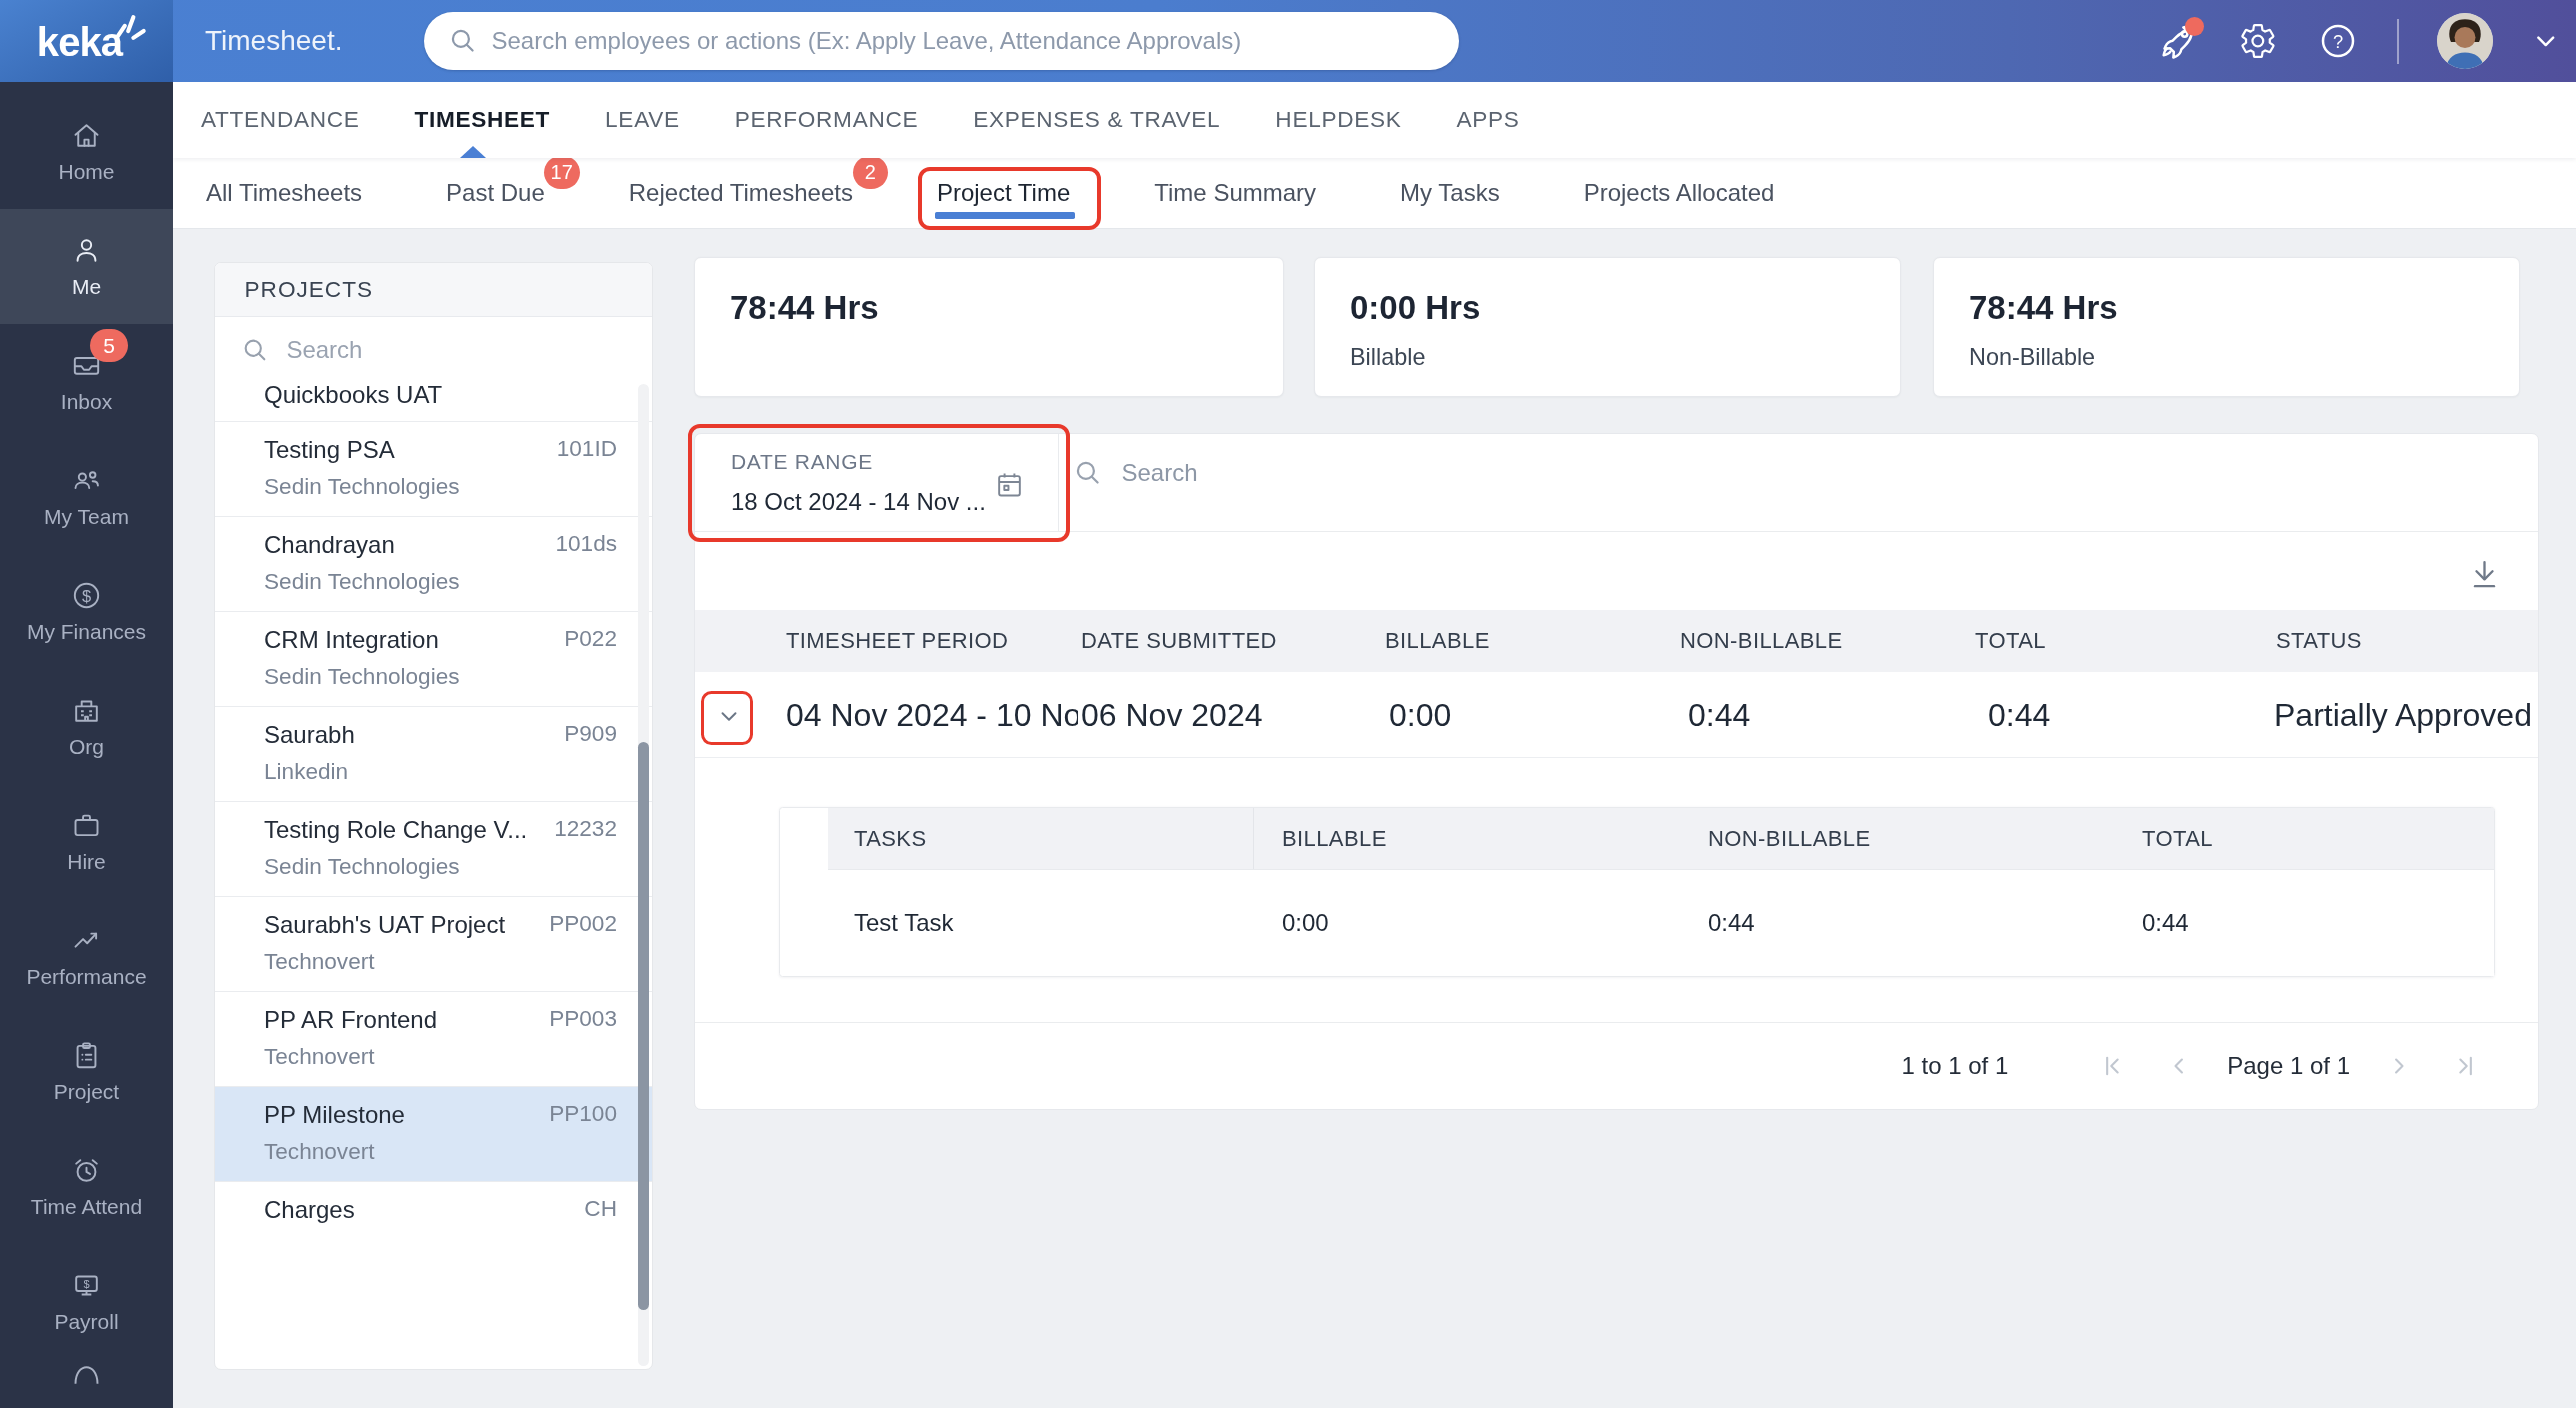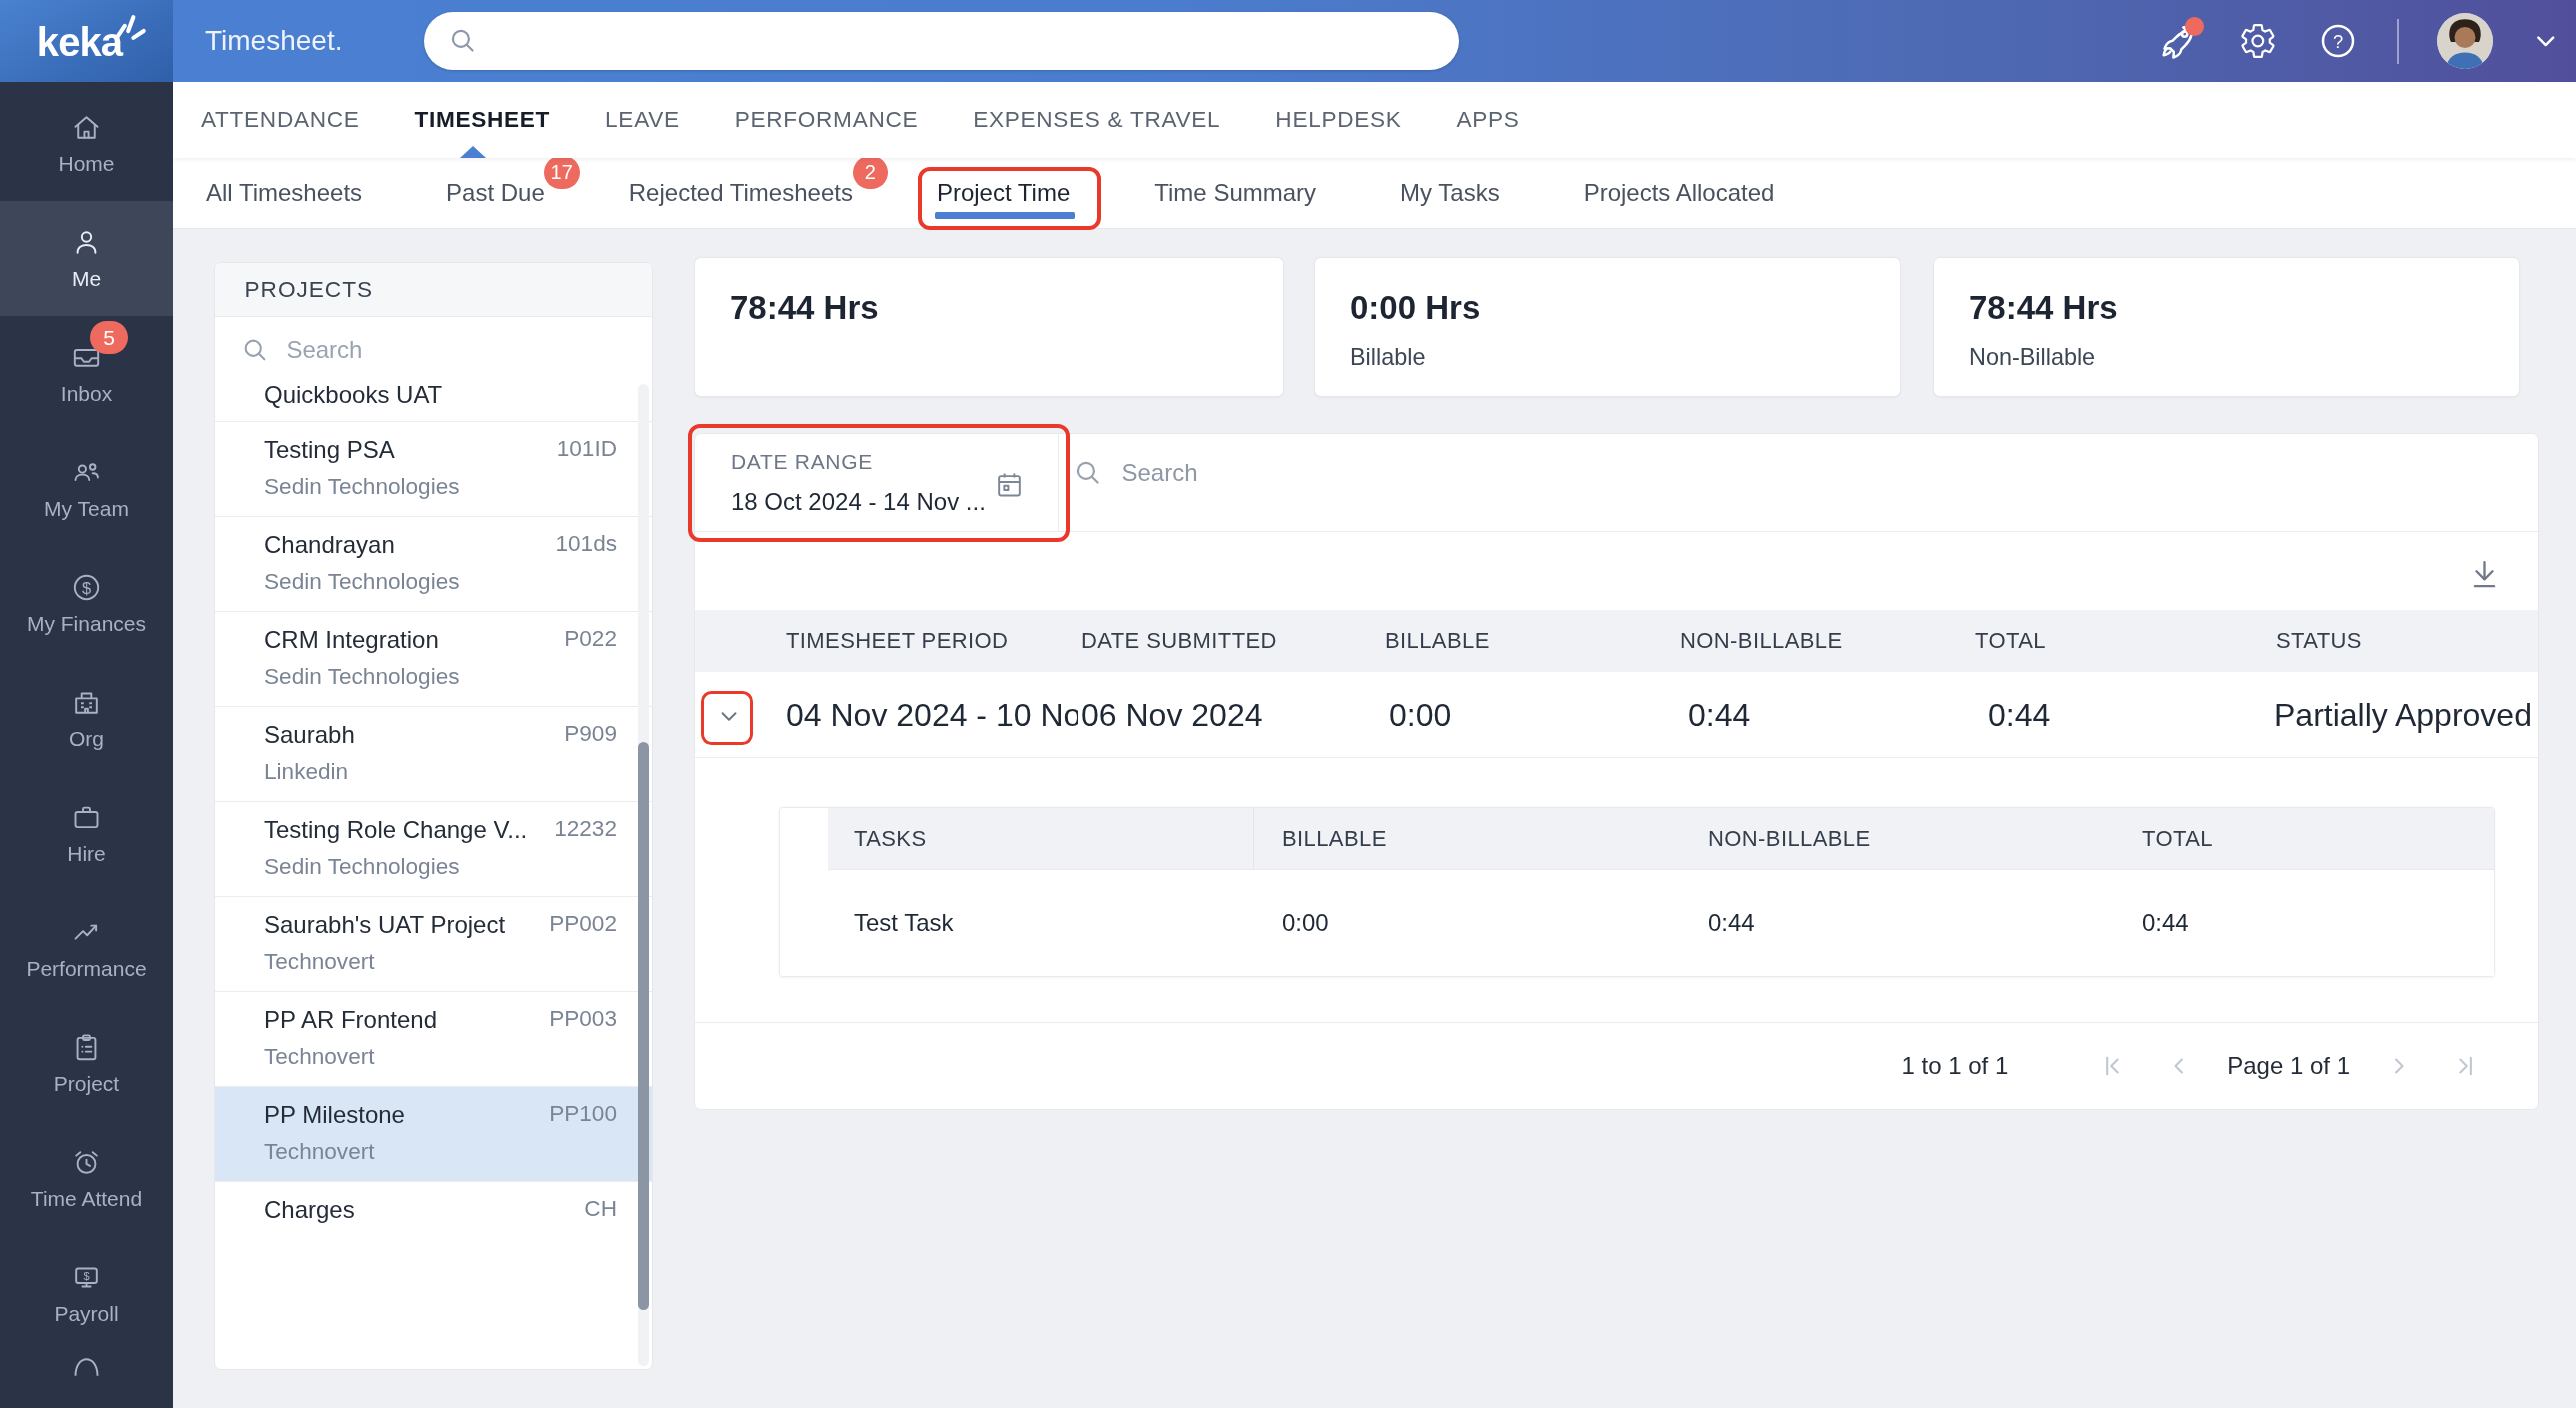--- a/index.html
+++ b/index.html
@@ -20,21 +20,21 @@
     border-radius:29.5px; display:flex; align-items:center; padding:0 24px; gap:14px; box-shadow:0 0.9px 2.6px rgba(20,40,80,.25); }
   .top-search input { flex:1; border:none; outline:none; font-size:24px; color:#3c4654; background:transparent; font-family:inherit; }
   .top-search input::placeholder { color:#8d99ab; }
   .topbar-right { position:absolute; right:15.6px; top:0; height:82px; display:flex; align-items:center; gap:38px; color:#fff; }
   .top-icon { position:relative; width:42px; height:42px; display:flex; align-items:center; justify-content:center; cursor:pointer; }
   .notif-dot { position:absolute; right:-5.2px; top:-3.5px; width:19px; height:19px; border-radius:50%; background:#ee6a5e; }
   .top-divider { width:1.7px; height:45px; background:rgba(255,255,255,.45); }
   .avatar { width:56px; height:56px; border-radius:50%; overflow:hidden; background:#cfd6de; }
 
   
-  .sidebar { position:absolute; left:0; top:82px; width:173px; height:1326px; background:#2b3347; z-index:20; padding-top:4px; }
+  .sidebar { position:absolute; left:0; top:82px; width:173px; height:1326px; background:#2b3347; z-index:20; padding-top:12px; }
   .side-item { height:115px; display:flex; flex-direction:column; align-items:center; justify-content:center; gap:8.7px;
     color:#a9b1c3; cursor:pointer; position:relative; }
   .side-item .lbl { font-size:21px; }
   .side-item.active { background:#3e4759; color:#e9edf5; }
   .side-badge { position:absolute; top:5.2px; left:90px; min-width:38px; height:33px; border-radius:16.5px; background:#ee6a5f;
     color:#fff; font-size:21px; display:flex; align-items:center; justify-content:center; padding:0 8.7px; }
   .side-partial { height:43px; display:flex; justify-content:center; overflow:hidden; color:#a9b1c3; }
 
   
   .main { position:absolute; left:173px; top:82px; width:2403px; height:1326px; }
@@ -133,20 +133,21 @@
           <path d="M10 11 L13 3"></path>
           <path d="M13 15 L19 11"></path>
       </svg>
     </div>
     <div class="page-title">Timesheet.</div>
     <div class="top-search">
       <svg width="29.5" height="29.5" viewBox="0 0 24 24" fill="none" stroke="#8d99ab" stroke-width="1.8" stroke-linecap="round">
         <circle cx="10.5" cy="10.5" r="6.5"></circle>
           <path d="M15.3 15.3 L20 20"></path>
       </svg>
+      <input type="text" placeholder="Search employees or actions (Ex: Apply Leave, Attendance Approvals)" style="">
     </div>
     <div class="topbar-right">
       <div class="top-icon">
         <svg width="40" height="40" viewBox="0 0 24 24" fill="none" stroke="#fff" stroke-width="1.5" stroke-linejoin="round" stroke-linecap="round">
           <path d="M15.2 3.8c2.4-.7 4.4-.5 4.9-.1.4.4.6 2.5-.1 4.9-.5 2-1.8 4.2-3.9 6.3l-2.1 2.1c-.3 1.8-1.5 3.4-3.2 4.2l-1.6.7.3-3.3-2.3-2.3-3.3.3.7-1.6c.8-1.7 2.4-2.9 4.2-3.2l2.1-2.1c2.1-2.1 4.3-3.4 6.3-3.9z"></path>
           <circle cx="16" cy="7.8" r="1.6"></circle>
           <path d="M5.5 16.5c-1.6 1-2.1 4-2.1 4s3-.5 4-2.1"></path>
         </svg>
         <span class="notif-dot"></span>
       </div>

